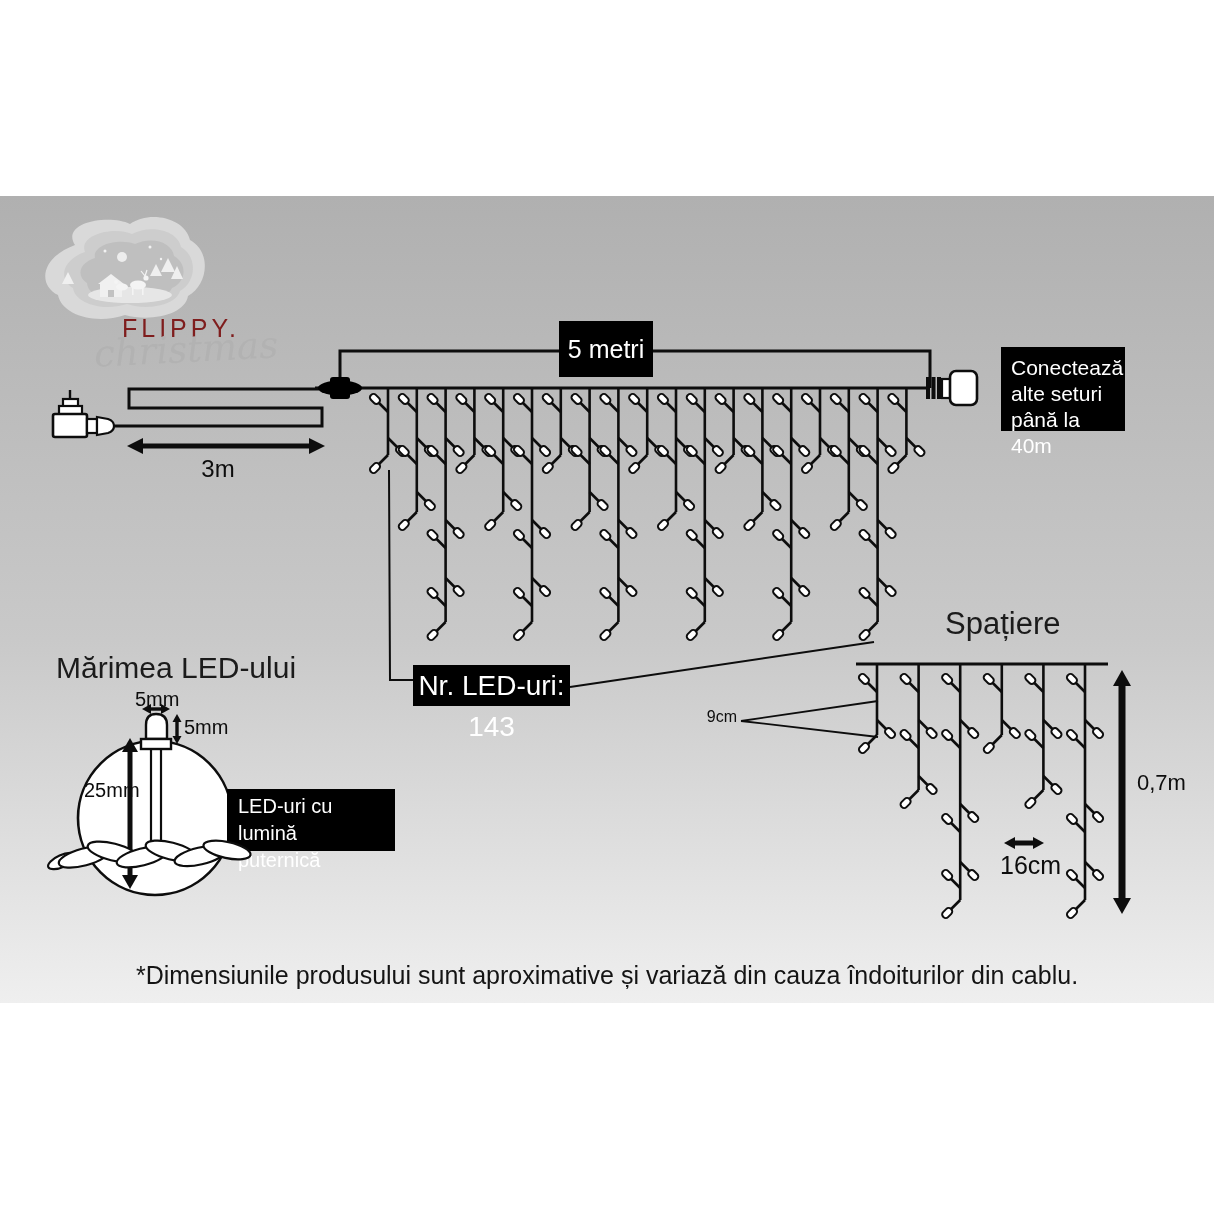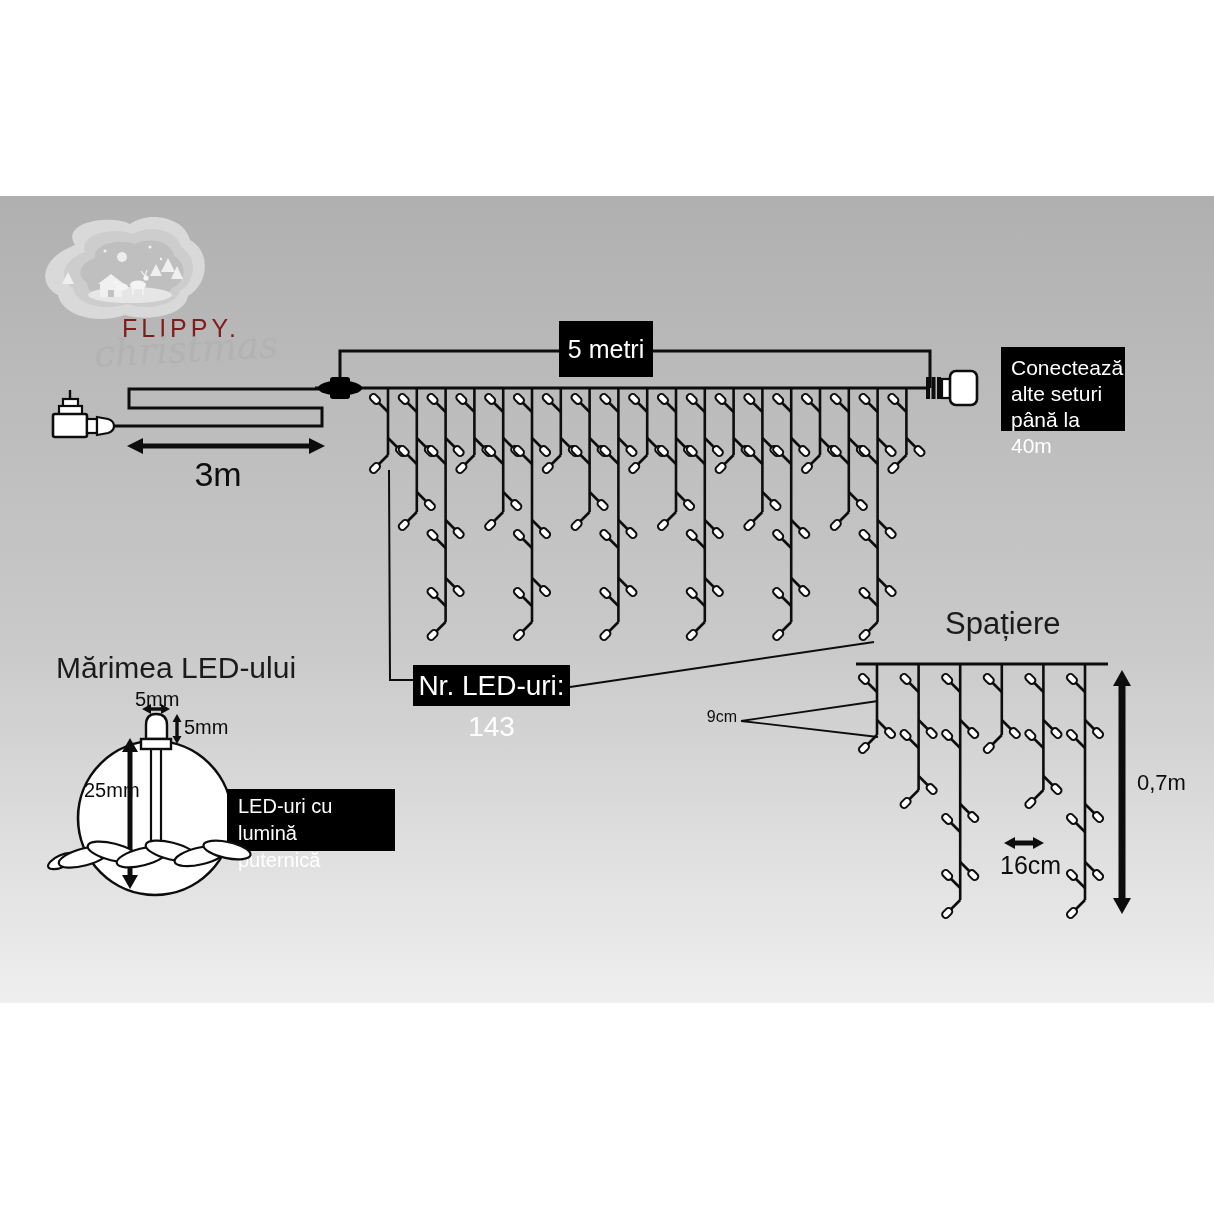--- a/index.html
+++ b/index.html
@@ -9,21 +9,21 @@
         background:linear-gradient(180deg,#b0b0b0 0%,#c9c9c9 55%,#efefef 100%);}
   svg{position:absolute;left:0;top:0;}
   .abs{position:absolute;}
   .blackbox{background:#000;color:#fff;}
   #page-title{left:0;right:0;top:228px;text-align:center;font-size:62px;font-weight:bold;
               letter-spacing:-1px;color:#1a1a1a;}
   #five-metri{left:559px;top:321px;width:94px;height:56px;line-height:56px;text-align:center;font-size:25px;}
   #connect-box{left:1001px;top:347px;width:124px;height:84px;padding:8px 0 0 10px;box-sizing:border-box;
                font-size:21px;line-height:26px;}
   #nrled-box{left:413px;top:665px;width:157px;height:41px;line-height:41px;text-align:center;font-size:28px;}
-  #label-3m{left:190px;top:455px;width:56px;text-align:center;font-size:34px;}
+  #label-3m{left:190px;top:455px;width:56px;text-align:center;font-size:24px;}
   #spatiere-title{left:945px;top:606px;font-size:31px;color:#1b1b1b;}
   #label-9cm{left:695px;top:708px;width:42px;text-align:right;font-size:16px;}
   #label-16cm{left:1000px;top:851px;width:50px;text-align:center;font-size:25px;}
   #label-07m{left:1137px;top:770px;font-size:22px;}
   #marimea-title{left:56px;top:651px;font-size:30px;color:#1b1b1b;}
   #label-5mm-w{left:135px;top:688px;width:44px;text-align:center;font-size:20px;}
   #label-5mm-h{left:184px;top:716px;font-size:20px;}
   #label-25mm{left:84px;top:779px;width:42px;text-align:right;font-size:20px;}
   #led-note-box{left:227px;top:789px;width:168px;height:62px;padding:4px 0 0 11px;box-sizing:border-box;
                 font-size:20px;line-height:27px;}
@@ -462,20 +462,21 @@
   <div class="abs" id="marimea-title">Mărimea LED-ului</div>
   <div class="abs" id="label-5mm-w">5mm</div>
   <div class="abs" id="label-5mm-h">5mm</div>
   <div class="abs" id="label-25mm">25mm</div>
 
   <div class="abs blackbox" id="led-note-box">
     <div>LED-uri cu lumină</div>
     <div>puternică</div>
   </div>
 
+  <div class="abs" id="footnote">*Dimensiunile produsului sunt aproximative și variază din cauza îndoiturilor din cablu.</div>
 
   <svg id="draw-top" width="1214" height="1214" viewBox="0 0 1214 1214" style="pointer-events:none">
     <g fill="#fff" stroke="#0d0d0d" stroke-width="2.2">
       <ellipse cx="62" cy="861" rx="15" ry="6" transform="rotate(-24 62 861)"></ellipse>
       <ellipse cx="84" cy="857" rx="26" ry="8.5" transform="rotate(-15 84 857)"></ellipse>
       <ellipse cx="113" cy="852" rx="26" ry="8.5" transform="rotate(14 113 852)"></ellipse>
       <ellipse cx="142" cy="857" rx="26" ry="8.5" transform="rotate(-14 142 857)"></ellipse>
       <ellipse cx="171" cy="851" rx="26" ry="8.5" transform="rotate(14 171 851)"></ellipse>
       <ellipse cx="200" cy="856" rx="26" ry="8.5" transform="rotate(-13 200 856)"></ellipse>
       <ellipse cx="227" cy="850" rx="24" ry="8" transform="rotate(12 227 850)"></ellipse>

